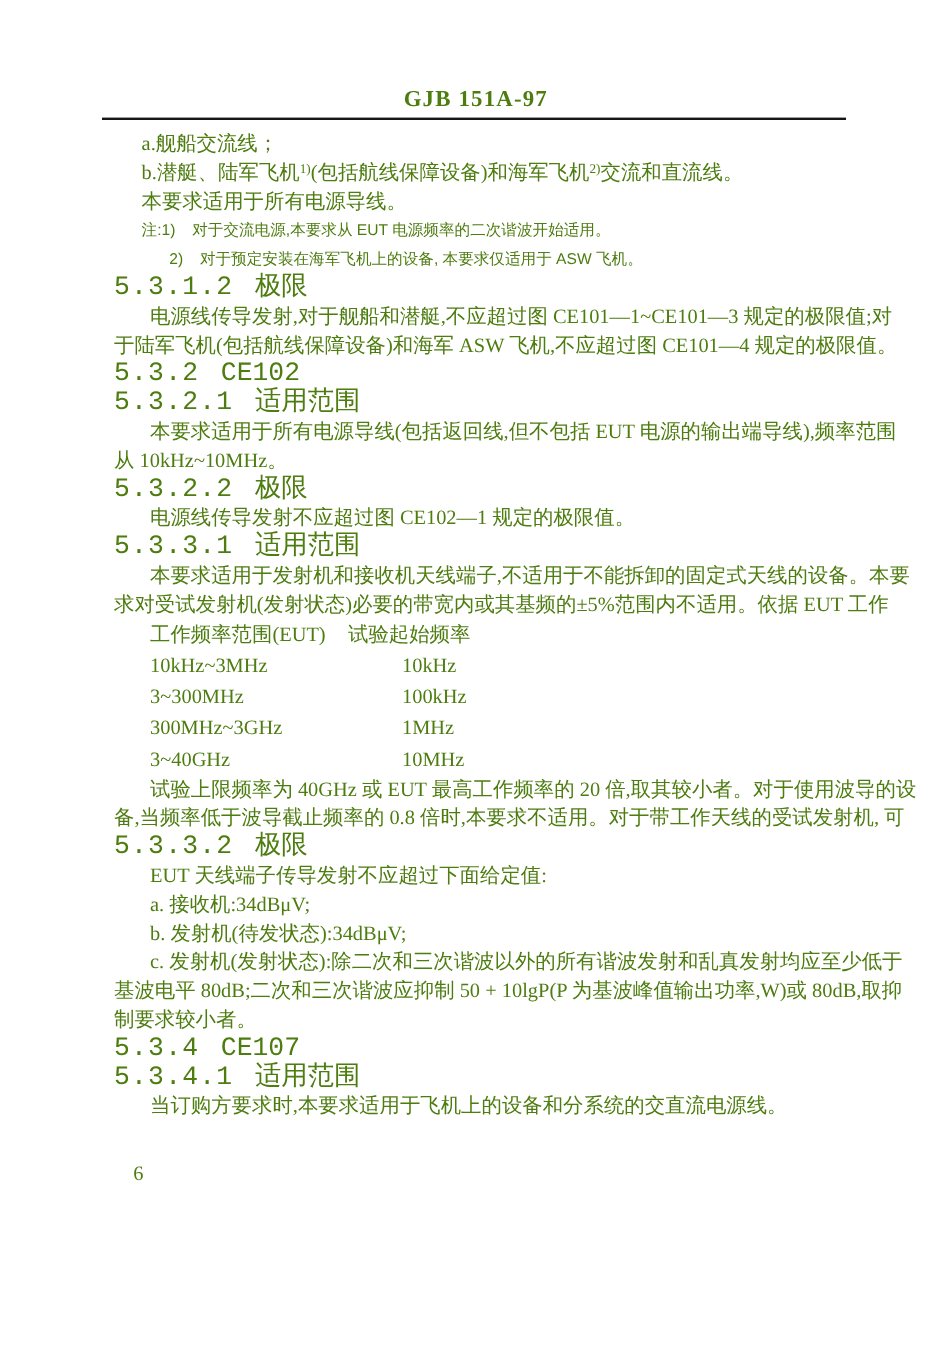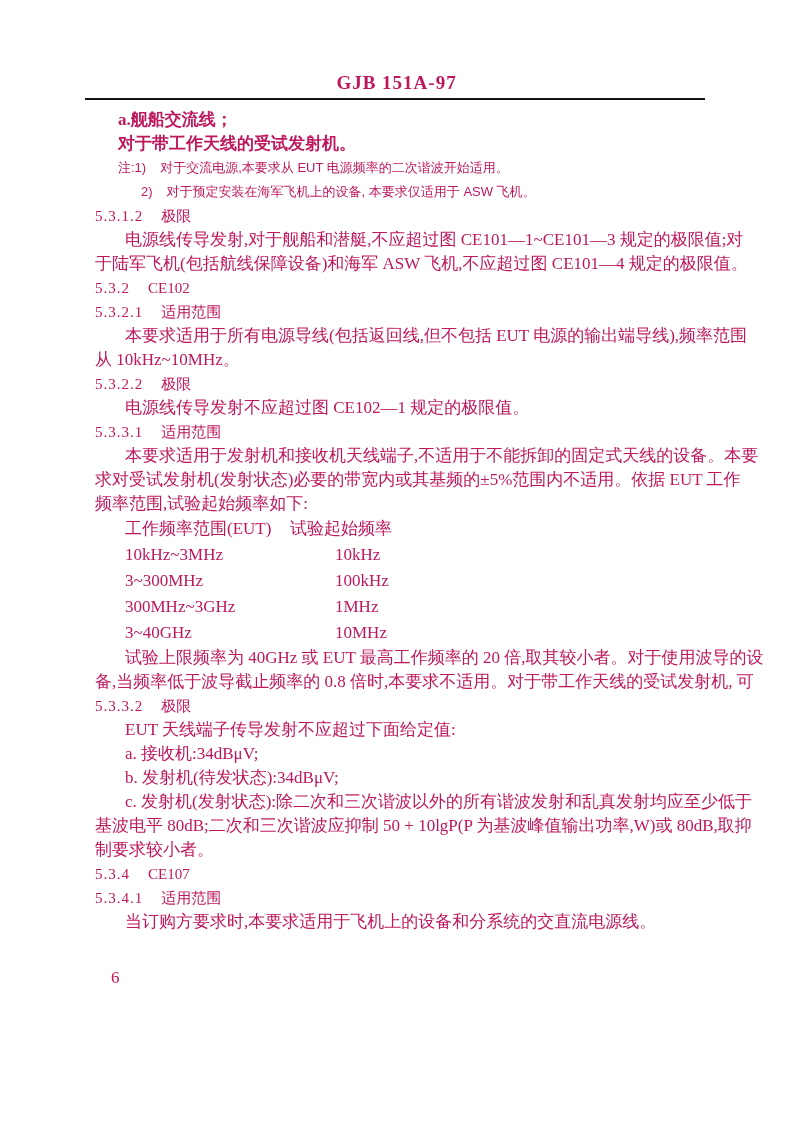--- a/index.html
+++ b/index.html
@@ -1,51 +1,51 @@
 <!DOCTYPE html>
 <html><head>
 <meta charset="utf-8">
 <style>
   html,body { margin:0; padding:0; }
   .page {
     position:relative;
     width:793px; height:1122px;
     background:#ffffff;
-    color:#be185d;
+    color:#4d7c0f;
     font-family:"Liberation Serif","DejaVu Serif",serif;
     overflow:hidden;
   }
   .doc-header {
     position:absolute; top:72px; left:0; width:100%;
     text-align:center;
     font-family:"Liberation Serif","DejaVu Serif",serif;
     font-weight:bold; font-size:19px; letter-spacing:1px;
   }
   .header-rule {
     position:absolute; top:98px; left:85px; width:620px; height:2px;
     background:#161616;
   }
   .content {
     position:absolute; left:95px; top:108px; width:612px;
     font-size:17px; line-height:24px;
     white-space:nowrap;
   }
   .line { height:24px; }
-  .ind-a { padding-left:23px;font-weight:bold; }   
+  .ind-a { padding-left:23px; }   
   .pind  { padding-left:30px; }   
   .note {
     font-family:"Liberation Sans","DejaVu Sans",sans-serif;
     font-size:13px; height:24px; line-height:24px;
   }
   .note1 { padding-left:23px; }
   .note2 { padding-left:46px; }
   .note .nlabel { margin-right:14px;text-align:right; }
   .heading {
-    font-family:Liberation Serif, serif;
-    font-size:15px; height:24px; line-height:24px;
+    font-family:Liberation Mono, monospace;
+    font-size:22px; height:24px; line-height:24px;
   }
   .heading .hnum { letter-spacing:1px; }
   .heading .htitle { margin-left:18px; }
   .ftable { }
   .frow { position:relative; height:26px; line-height:26px; }
   .frow .c1 { position:absolute; left:30px; }
   .frow .c2 { position:absolute; left:240px; }
   .frow.fhead .c2 { left:195px; }
   .sup { font-size:11px; vertical-align:5px; line-height:0; letter-spacing:0; }
   .page-number {
@@ -60,22 +60,23 @@
 
   <div class="doc-header">
     <span>GJB 151A-97</span>
   </div>
   <div class="header-rule"></div>
 
   <div class="content">
 
     <div class="line ind-a">a.舰船交流线；</div>
 
+    <div class="line ind-a"><span>b.潜艇、陆军飞机</span><span class="sup">1)</span><span>(包括航线保障设备)和海军飞机</span><span class="sup">2)</span><span>交流和直流线。</span></div>
 
-    <div class="line ind-a">对于带工作天线的受试发射机。</div>
+    <div class="line ind-a">本要求适用于所有电源导线。</div>
 
     <div class="note note1"><span class="nlabel">注:1)</span><span>对于交流电源,本要求从 EUT 电源频率的二次谐波开始适用。</span></div>
 
     <div class="note note2"><span class="nlabel">2)</span><span>对于预定安装在海军飞机上的设备, 本要求仅适用于 ASW 飞机。</span></div>
 
     <div class="heading"><span class="hnum">5.3.1.2</span><span class="htitle">极限</span></div>
 
     <div class="line pind">电源线传导发射,对于舰船和潜艇,不应超过图 CE101—1~CE101—3 规定的极限值;对</div>
     <div class="line">于陆军飞机(包括航线保障设备)和海军 ASW 飞机,不应超过图 CE101—4 规定的极限值。</div>
 
@@ -88,21 +89,20 @@
 
     <div class="heading"><span class="hnum">5.3.2.2</span><span class="htitle">极限</span></div>
 
     <div class="line pind">电源线传导发射不应超过图 CE102—1 规定的极限值。</div>
 
 
     <div class="heading"><span class="hnum">5.3.3.1</span><span class="htitle">适用范围</span></div>
 
     <div class="line pind">本要求适用于发射机和接收机天线端子,不适用于不能拆卸的固定式天线的设备。本要</div>
     <div class="line">求对受试发射机(发射状态)必要的带宽内或其基频的±5%范围内不适用。依据 EUT 工作</div>
-    <div class="line">频率范围,试验起始频率如下:</div>
 
     <div class="ftable">
       <div class="frow fhead">
         <span class="c1">工作频率范围(EUT)</span>
         <span class="c2">试验起始频率</span>
       </div>
       <div class="frow">
         <span class="c1">10kHz~3MHz</span>
         <span class="c2">10kHz</span>
       </div>

